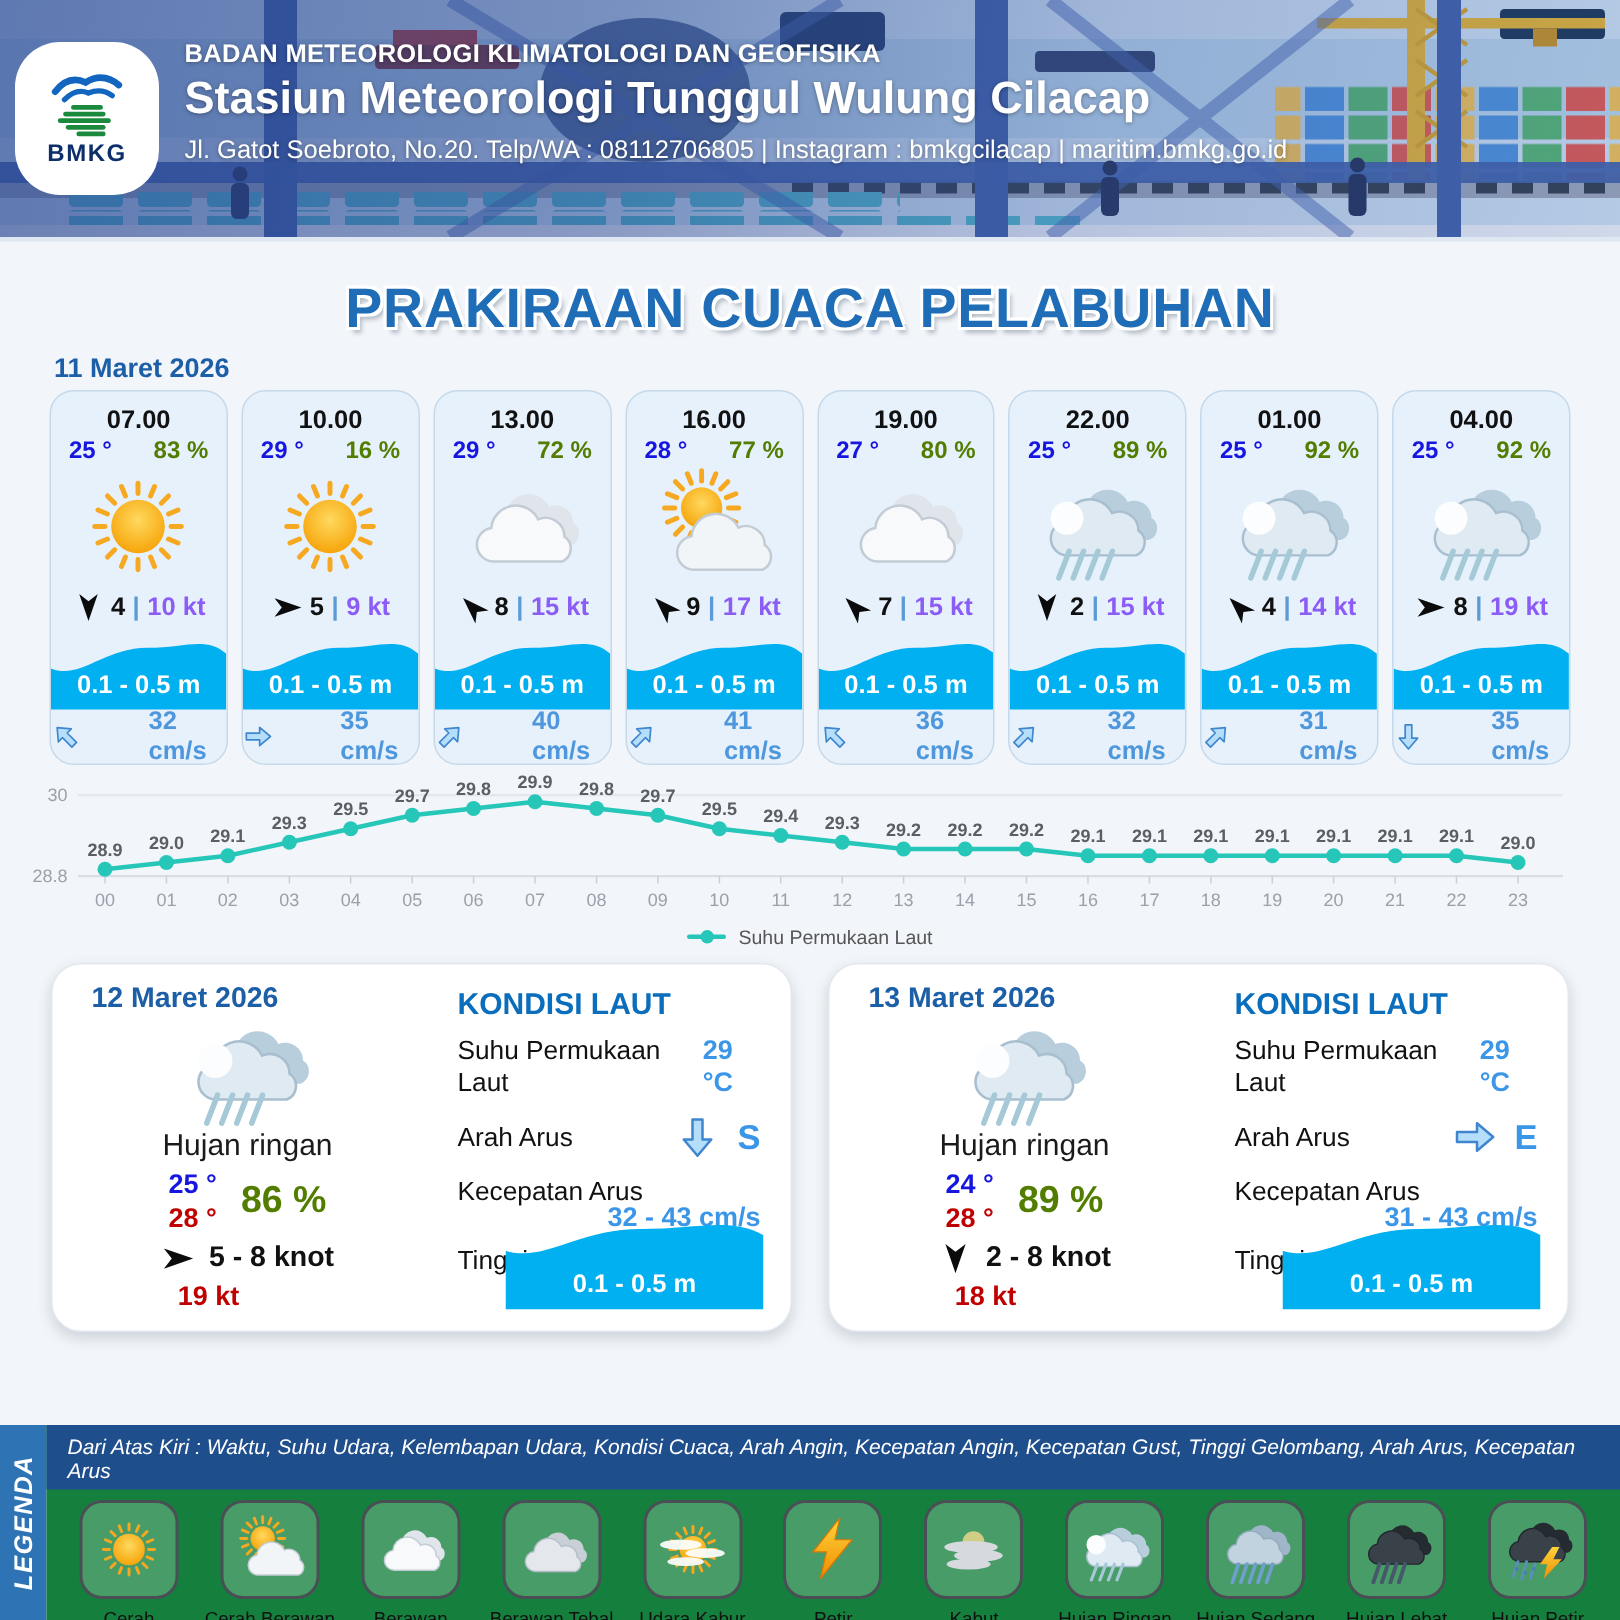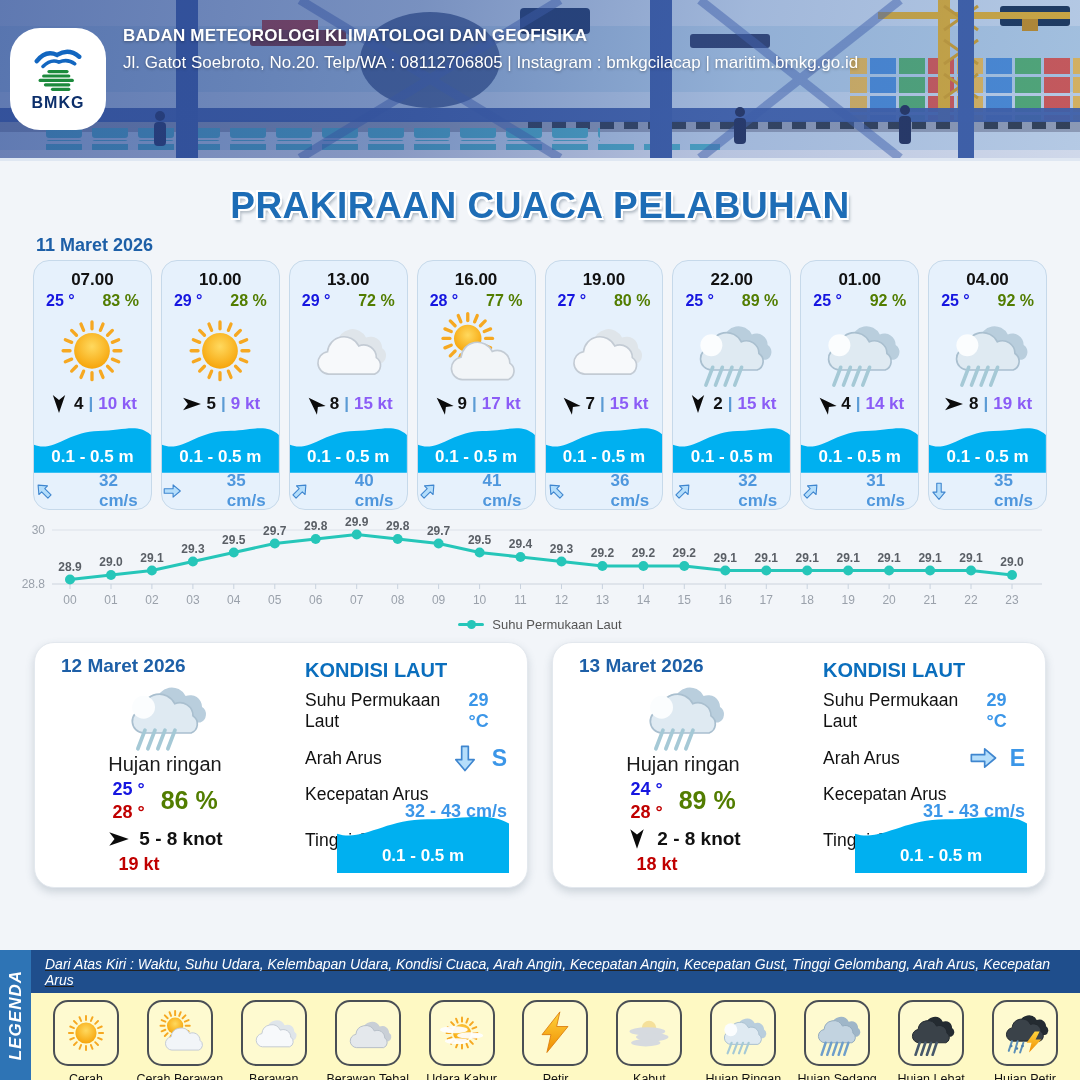--- a/index.html
+++ b/index.html
@@ -96,21 +96,21 @@
   .wave-badge{position:absolute;right:2px;bottom:2px;width:172px;height:64px;}
   .wave-badge svg{position:absolute;inset:0;width:100%;height:100%;display:block;}
   .wave-badge .wave-text{position:absolute;left:0;right:0;bottom:7px;text-align:center;
     color:#fff;font-weight:bold;font-size:17px;}
 
   
   .legend-section{position:absolute;left:0;right:0;bottom:0;height:130px;display:flex;}
   .legend-side{width:31px;background:#2e74b5;color:#fff;display:flex;align-items:center;justify-content:center;}
   .legend-side span{writing-mode:vertical-rl;transform:rotate(180deg);font-style:italic;
     font-weight:bold;font-size:17px;letter-spacing:1px;}
-  .legend-main{flex:1;background:#fef9c3;display:flex;flex-direction:column;text-decoration:underline;}
+  .legend-main{flex:1;background:#15803d;display:flex;flex-direction:column;}
   .legend-note{background:#1f4e8c;color:#fff;font-style:italic;font-size:14px;padding:6px 14px 5px 14px;}
   .legend-items{flex:1;display:flex;align-items:flex-start;padding:7px 8px 0 8px;}
   .litem{flex:1;display:flex;flex-direction:column;align-items:center;}
   .libox{width:62px;height:62px;border:2px solid #4a4f55;border-radius:15px;
     background:rgba(255,255,255,.22);display:flex;align-items:center;justify-content:center;}
   .libox svg{width:52px;height:46px;}
   .llabel{font-size:12.5px;color:#111;margin-top:6px;white-space:nowrap;}
 </style>
 </head>
 <body>
@@ -191,20 +191,21 @@
         <rect x="10" y="36" width="40" height="3.6" rx="1.8"></rect>
         <rect x="16" y="41" width="30" height="3.6" rx="1.8"></rect>
         <rect x="24" y="46" width="22" height="3.6" rx="1.8"></rect>
       </g>
     </svg>
     <div class="logo-label">BMKG</div>
   </div>
 
   <div class="banner-text">
     <div class="banner-org">BADAN METEOROLOGI KLIMATOLOGI DAN GEOFISIKA</div>
+    <div class="banner-station">Stasiun Meteorologi Tunggul Wulung Cilacap</div>
     <div class="banner-address">Jl. Gatot Soebroto, No.20. Telp/WA : 08112706805 | Instagram : bmkgcilacap | maritim.bmkg.go.id</div>
   </div>
 </header>
 
 <section class="title-block">
   <h1 class="main-title">PRAKIRAAN CUACA PELABUHAN</h1>
 </section>
 
 <div class="date-heading">11 Maret 2026</div>
 
@@ -264,21 +265,21 @@
           </svg>
         </span>
         <span class="curr-speed">32 cm/s</span>
       </div>
     </div>
 
     <div class="fcard">
       <div class="time">10.00</div>
       <div class="throw">
         <span class="temp">29 °</span>
-        <span class="hum">28 %</span>
+        <span class="hum">16 %</span>
       </div>
       <div class="icon"><svg viewBox="0 0 64 56" xmlns="http://www.w3.org/2000/svg">
           <defs>
             <radialGradient id="sg" cx="50%" cy="38%" r="70%">
               <stop offset="0%" stop-color="#ffd95e"></stop>
               <stop offset="100%" stop-color="#f59e00"></stop>
             </radialGradient>
           </defs>
           <line x1="48.0" y1="28.0" x2="53.0" y2="28.0" stroke="#f6a821" stroke-width="2.4" stroke-linecap="round"></line>
           <line x1="46.8" y1="34.1" x2="51.4" y2="36.0" stroke="#f6a821" stroke-width="2.4" stroke-linecap="round"></line>

